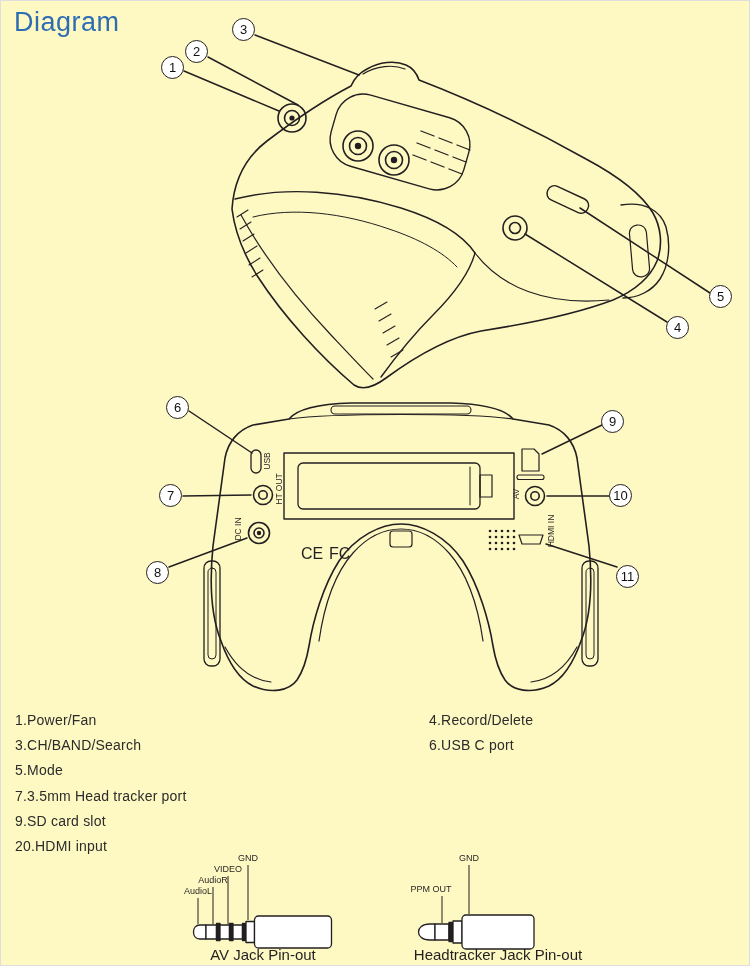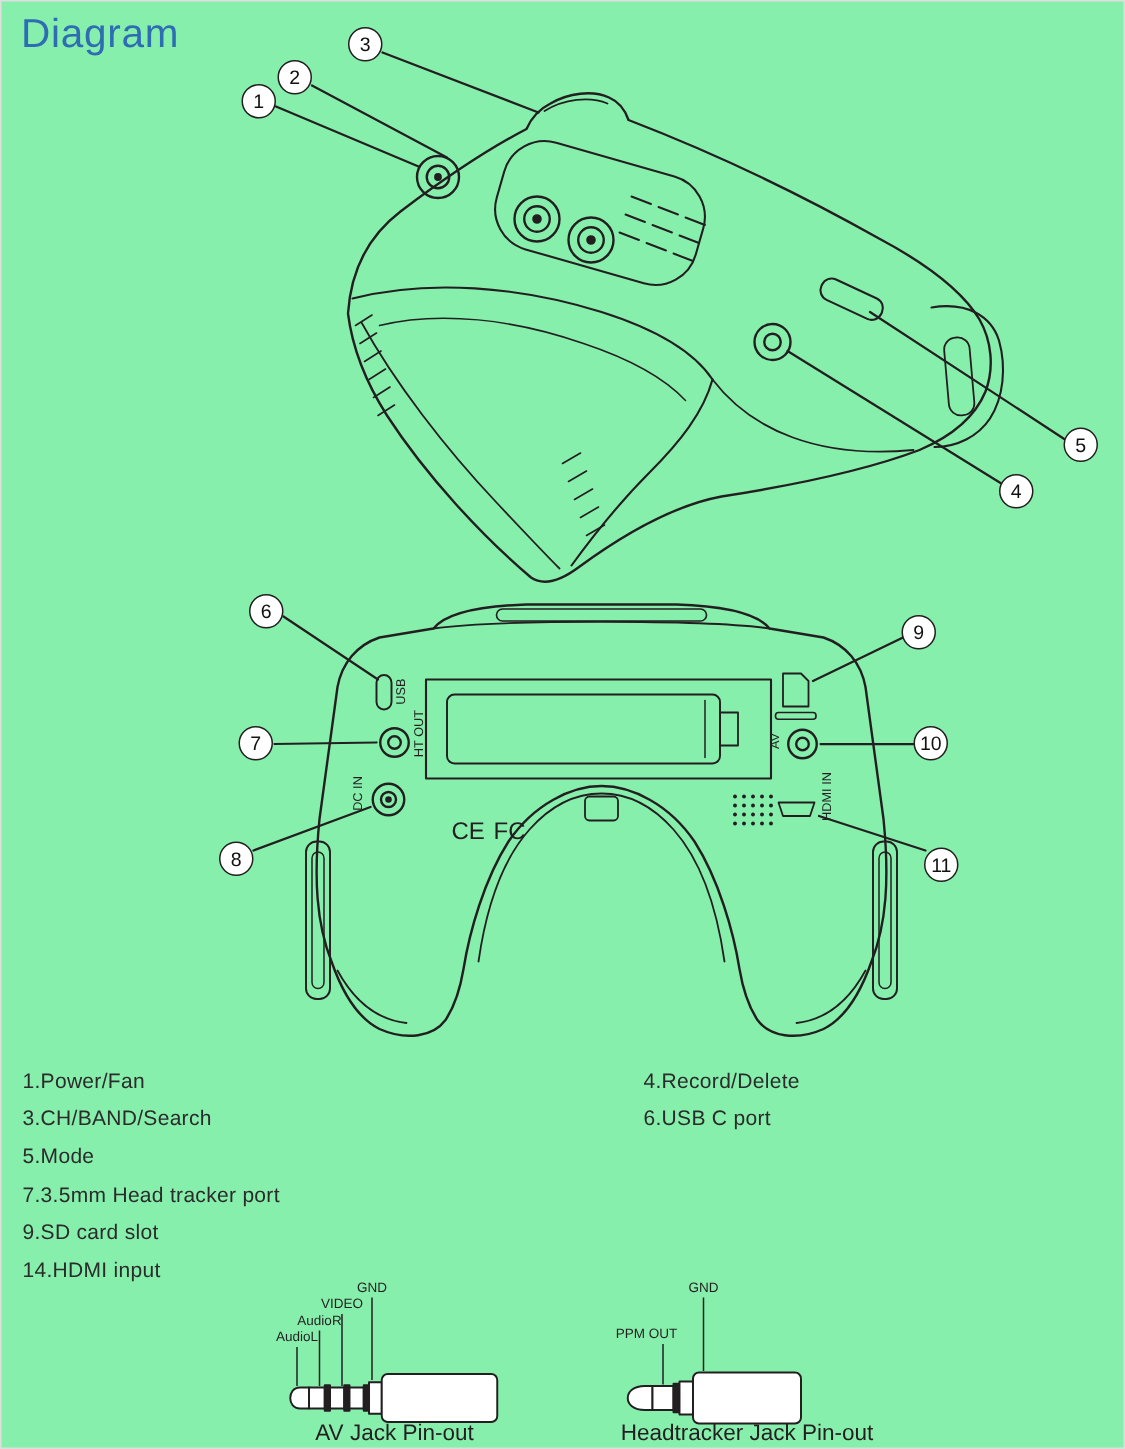--- a/index.html
+++ b/index.html
@@ -1,19 +1,19 @@
 <!DOCTYPE html>
 <html><head>
 <meta charset="utf-8">
 <style>
   * { margin:0; padding:0; box-sizing:border-box; }
   html,body { background:#ffffff; font-family:"Liberation Sans", sans-serif; }
   .page {
     position:relative; width:750px; height:966px;
-    background:#86efac; border:1px solid #dededе; overflow:hidden;
+    background:#fef9c3; border:1px solid #dededе; overflow:hidden;
   }
   .page { border:1px solid #dedede; }
   .title {
     position:absolute; left:13px; top:6px;
     font-size:27px; color:#2e6db4; letter-spacing:.5px; font-weight:400;
   }
   .art { position:absolute; left:0; top:0; }
   svg text {
     font-family:"Liberation Sans", sans-serif;
     fill:#231f20; stroke:none;
@@ -230,20 +230,20 @@
   <div class="callout" style="left:600px;top:409px">9</div>
   <div class="callout" style="left:608px;top:483px">10</div>
   <div class="callout" style="left:615px;top:564px">11</div>
 
   <div class="legend left">
     <div>1.Power/Fan</div>
     <div>3.CH/BAND/Search</div>
     <div>5.Mode</div>
     <div>7.3.5mm Head tracker port</div>
     <div>9.SD card slot</div>
-    <div>14.HDMI input</div>
+    <div>20.HDMI input</div>
   </div>
   <div class="legend right">
     <div>4.Record/Delete</div>
     <div>6.USB C port</div>
   </div>
 
 </div>
 
 </body></html>

